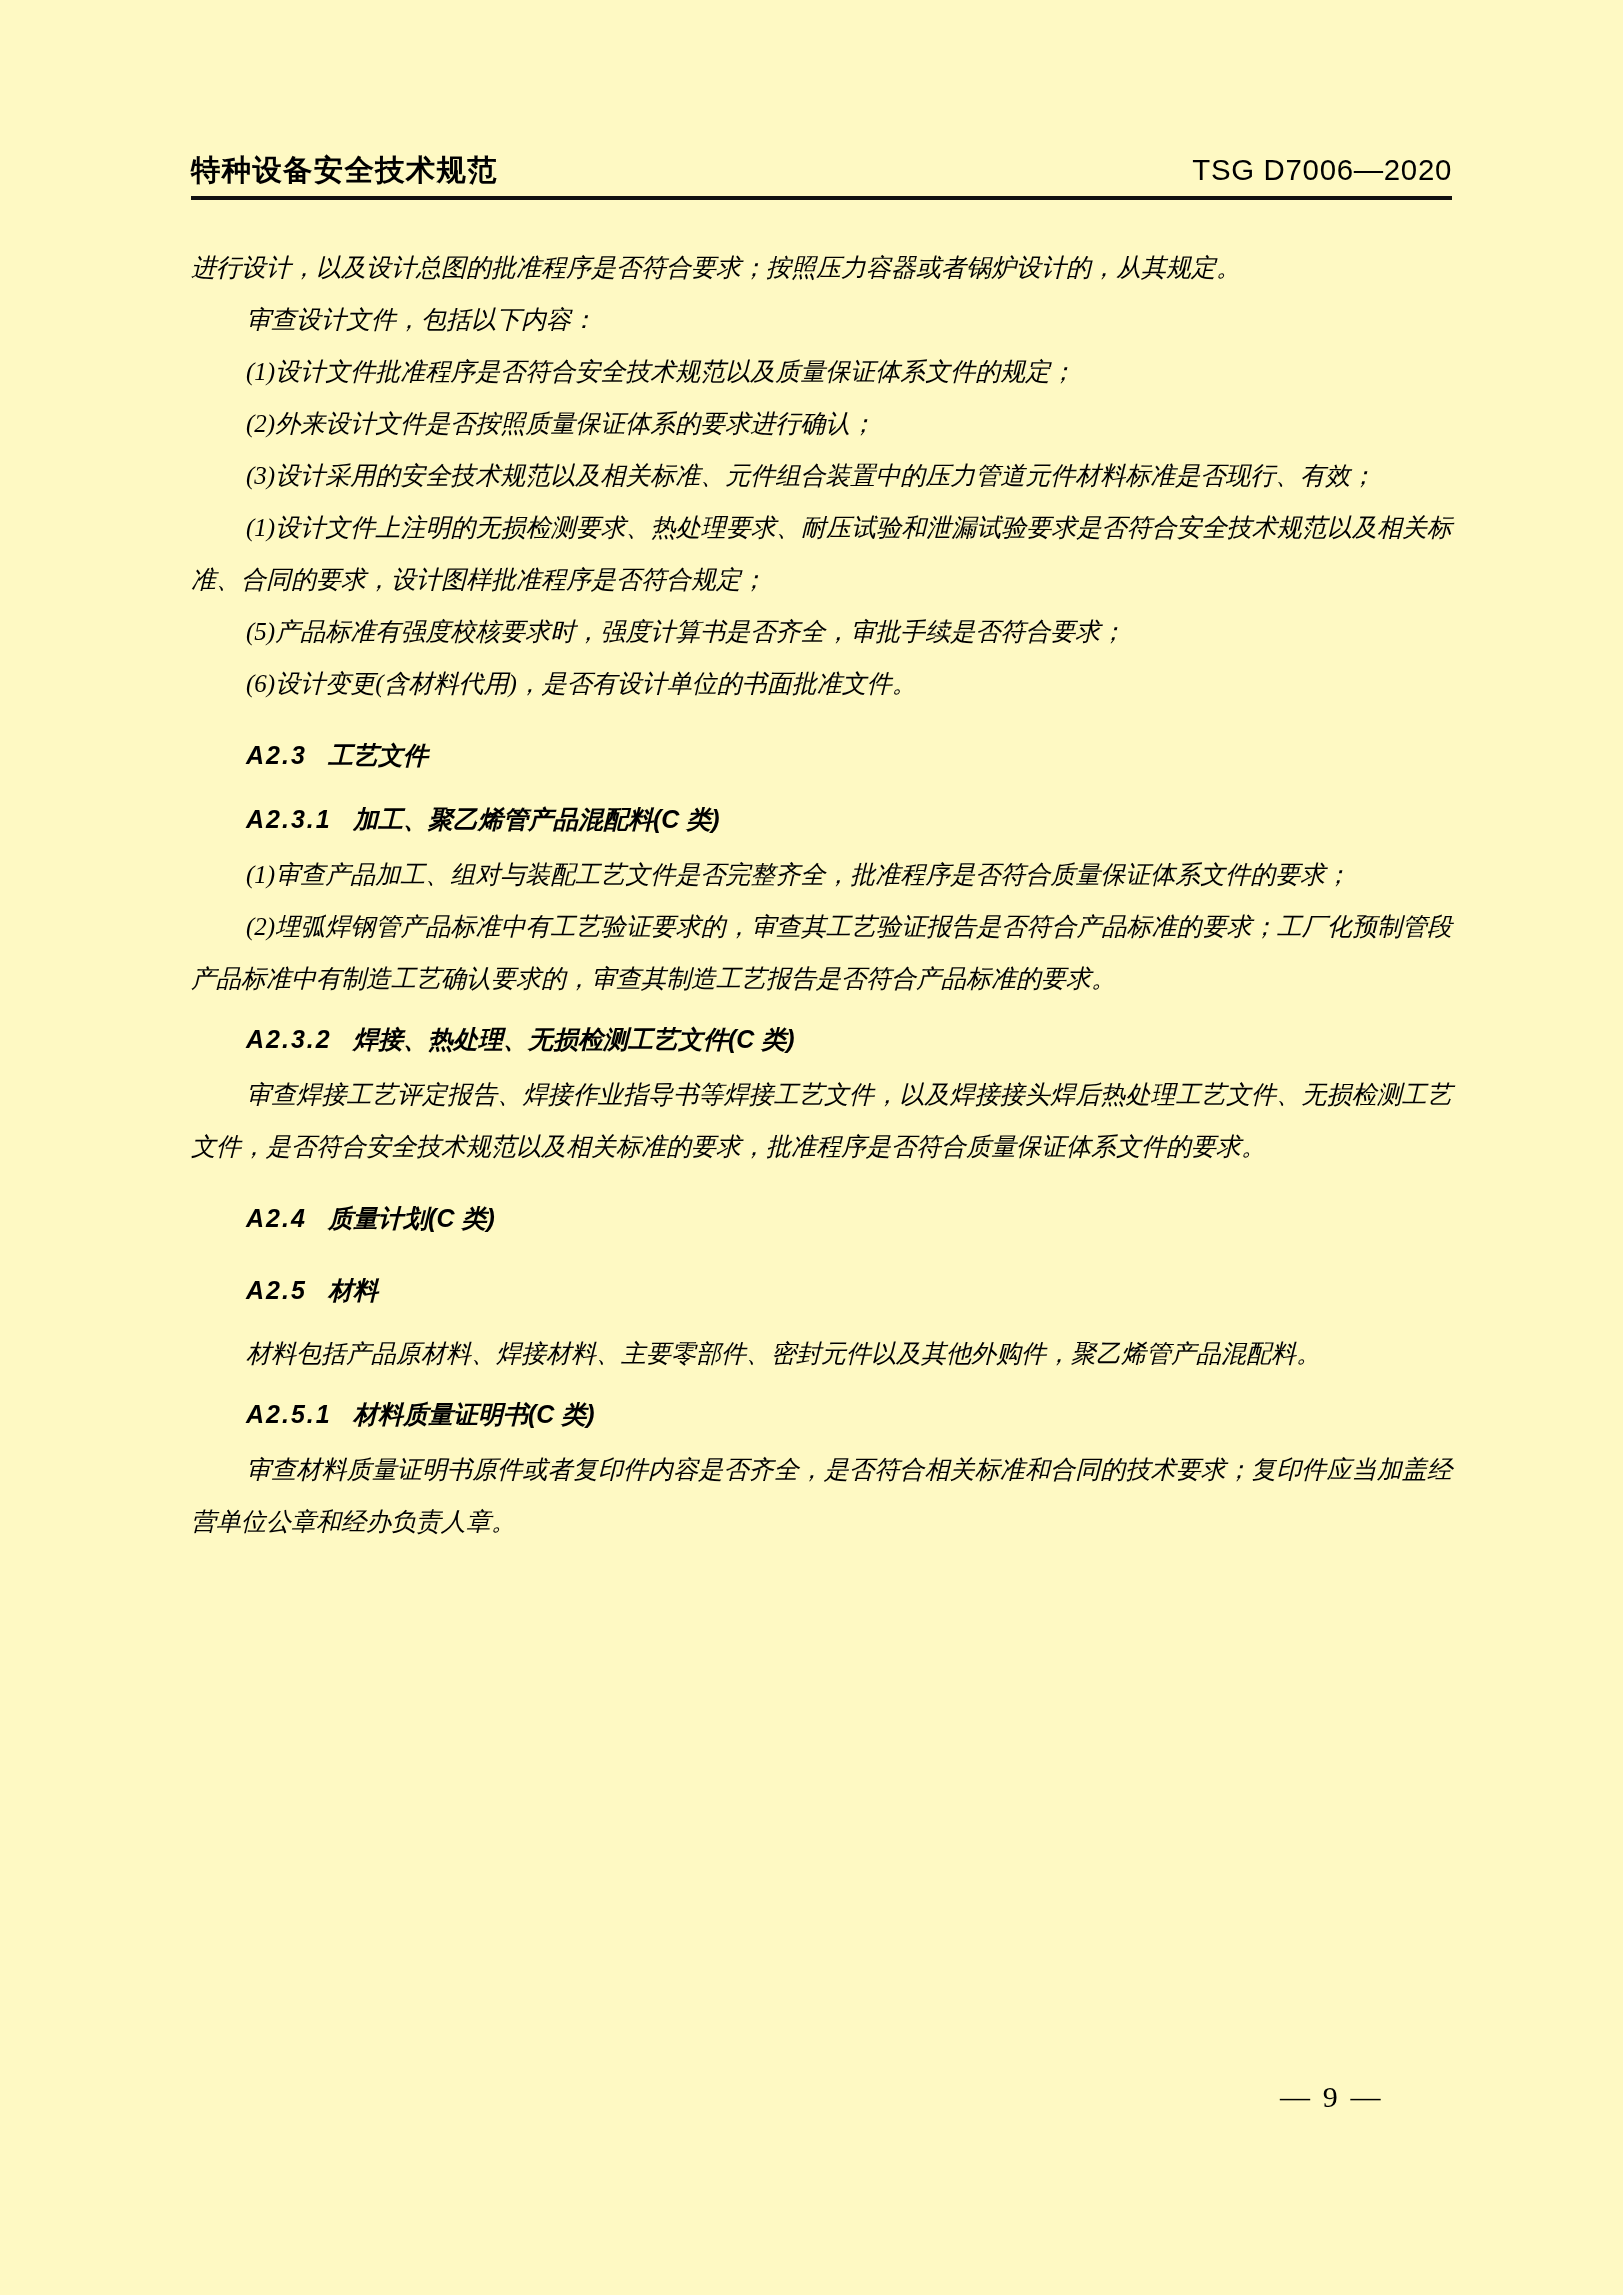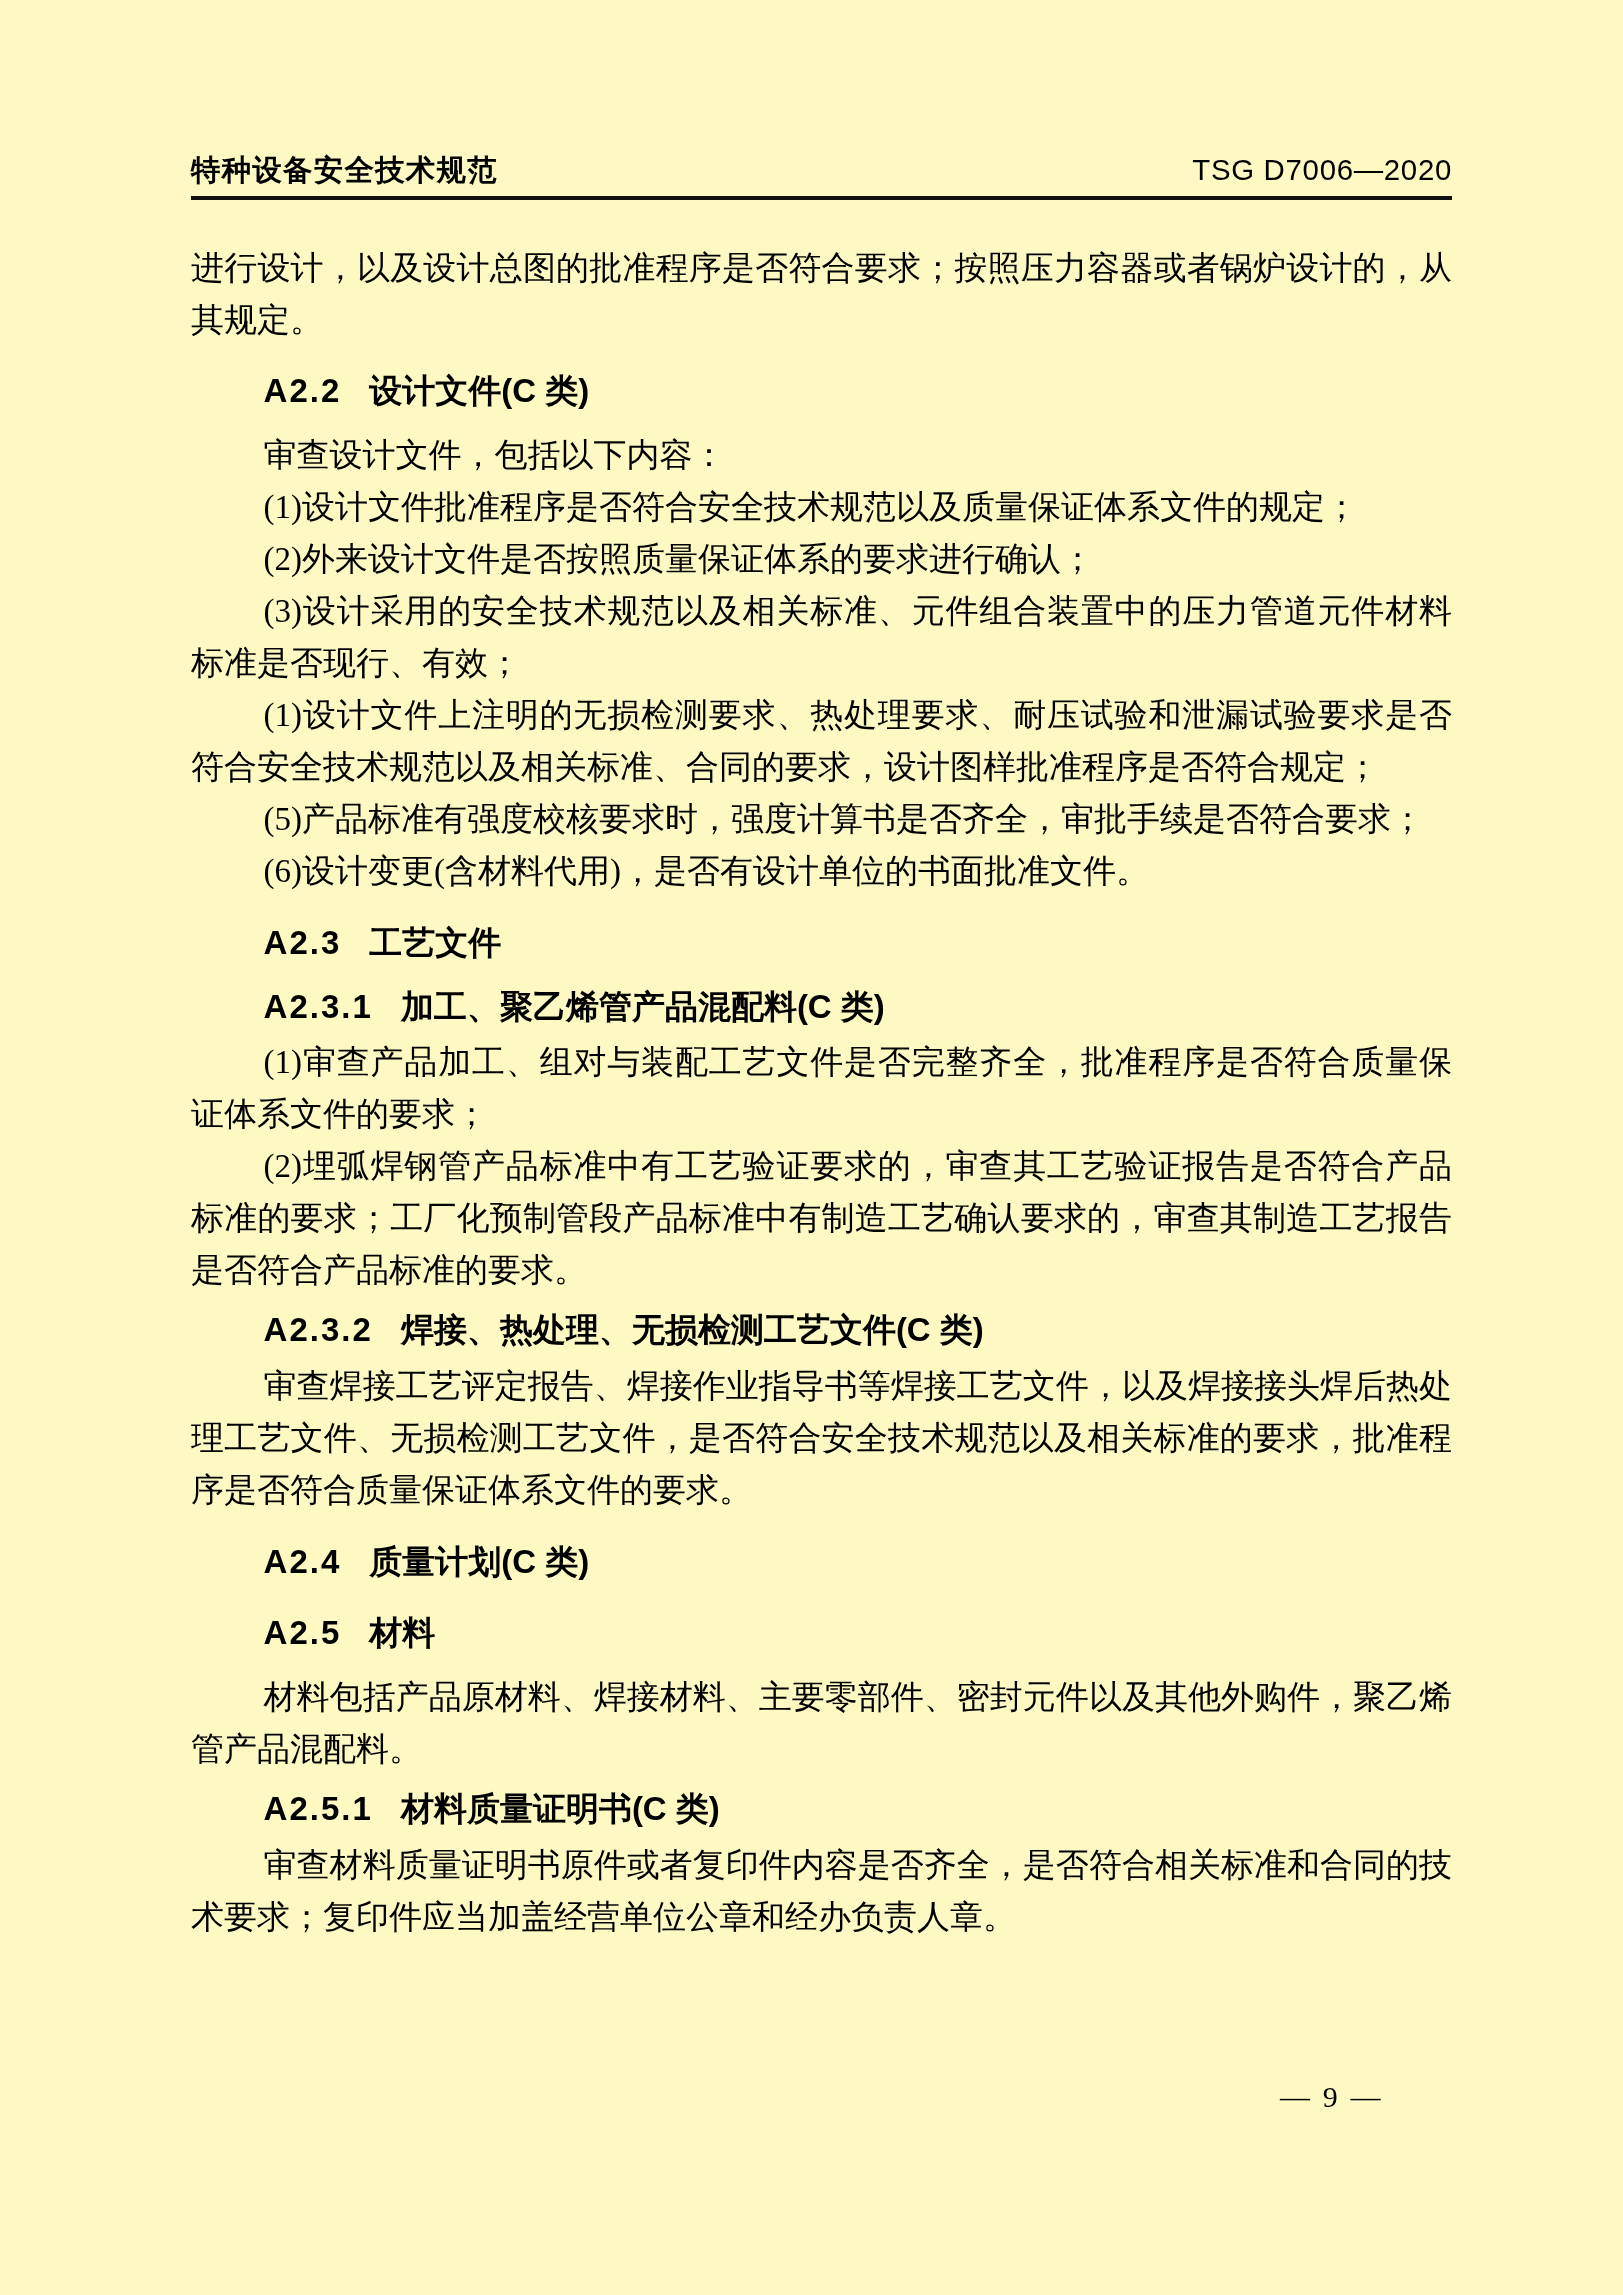--- a/index.html
+++ b/index.html
@@ -35,23 +35,24 @@
     font-weight: normal;
     letter-spacing: 0.7px;
   }
   .header-rule {
     height: 3.9px;
     background: #111111;
     margin-top: 7.9px;
   }
   .doc-body {
     padding-top: 42px;
-    font-size: 33px;
+    font-size: 25px;
     line-height: 52px;
     text-align: justify;
+    font-style: italic;
   }
   .para {
     margin: 0;
     text-indent: 2.2em;
   }
   .para.continued {
     text-indent: 0;
   }
   .heading {
     font-family: "Liberation Sans", "DejaVu Sans", sans-serif;
@@ -86,21 +87,20 @@
 
   <header class="page-header">
     <span class="header-left">特种设备安全技术规范</span>
     <span class="header-right">TSG D7006—2020</span>
   </header>
 
   <div class="header-rule"></div>
 
   <main class="doc-body">
       <p class="para continued">进行设计，以及设计总图的批准程序是否符合要求；按照压力容器或者锅炉设计的，从其规定。</p>
-      <p class="heading h2"><span class="hnum">A2.2</span><span class="htitle">设计文件(C 类)</span></p>
       <p class="para">审查设计文件，包括以下内容：</p>
       <p class="para">(1)设计文件批准程序是否符合安全技术规范以及质量保证体系文件的规定；</p>
       <p class="para">(2)外来设计文件是否按照质量保证体系的要求进行确认；</p>
       <p class="para">(3)设计采用的安全技术规范以及相关标准、元件组合装置中的压力管道元件材料标准是否现行、有效；</p>
       <p class="para">(1)设计文件上注明的无损检测要求、热处理要求、耐压试验和泄漏试验要求是否符合安全技术规范以及相关标准、合同的要求，设计图样批准程序是否符合规定；</p>
       <p class="para">(5)产品标准有强度校核要求时，强度计算书是否齐全，审批手续是否符合要求；</p>
       <p class="para">(6)设计变更(含材料代用)，是否有设计单位的书面批准文件。</p>
       <p class="heading h2"><span class="hnum">A2.3</span><span class="htitle">工艺文件</span></p>
       <p class="heading h3"><span class="hnum">A2.3.1</span><span class="htitle">加工、聚乙烯管产品混配料(C 类)</span></p>
       <p class="para">(1)审查产品加工、组对与装配工艺文件是否完整齐全，批准程序是否符合质量保证体系文件的要求；</p>

